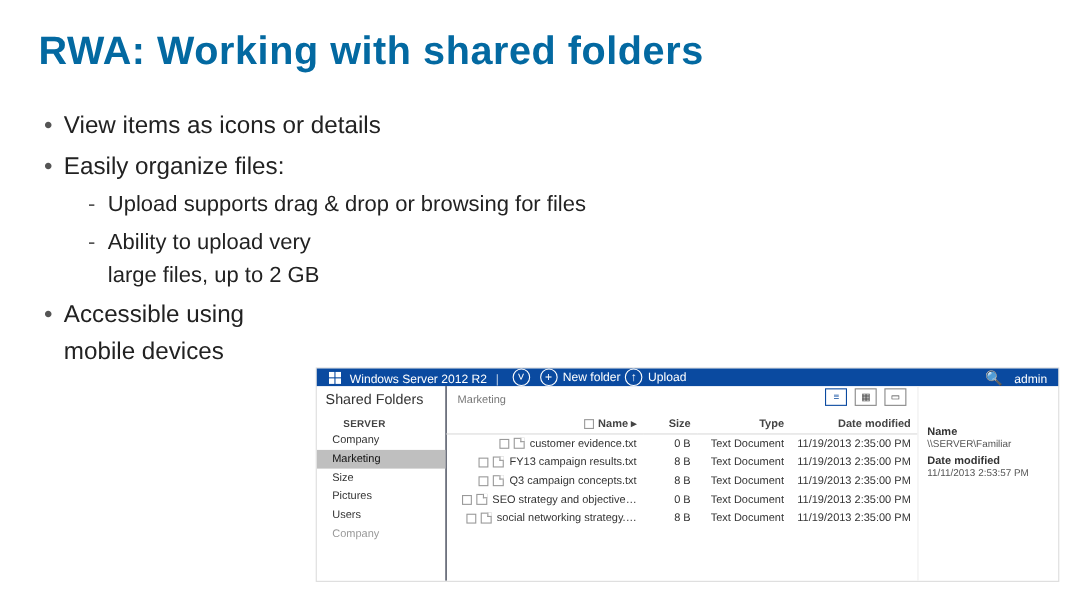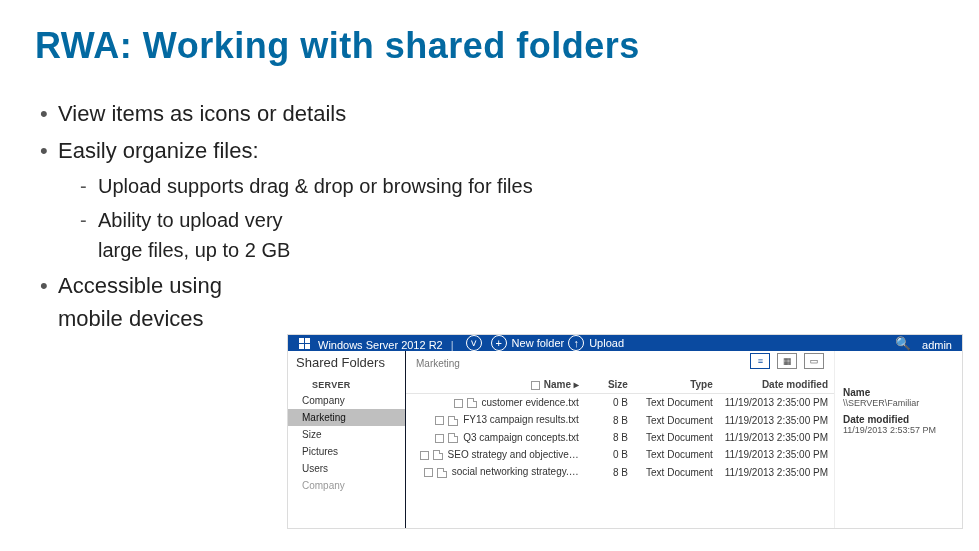--- a/index.html
+++ b/index.html
@@ -179,16 +179,16 @@
               <td>11/19/2013 2:35:00 PM</td>
             </tr>
           </tbody>
       </table>
     </div>
 
     <div class="panel-right">
       <div class="meta-h">Name</div>
       <div class="meta-v">\\SERVER\Familiar</div>
       <div class="meta-h">Date modified</div>
-      <div class="meta-v">11/19/2013 2:53:57 PM</div>
+      <div class="meta-v">11/11/2013 2:53:57 PM</div>
     </div>
   </div>
 </div>
 
 </body></html>

